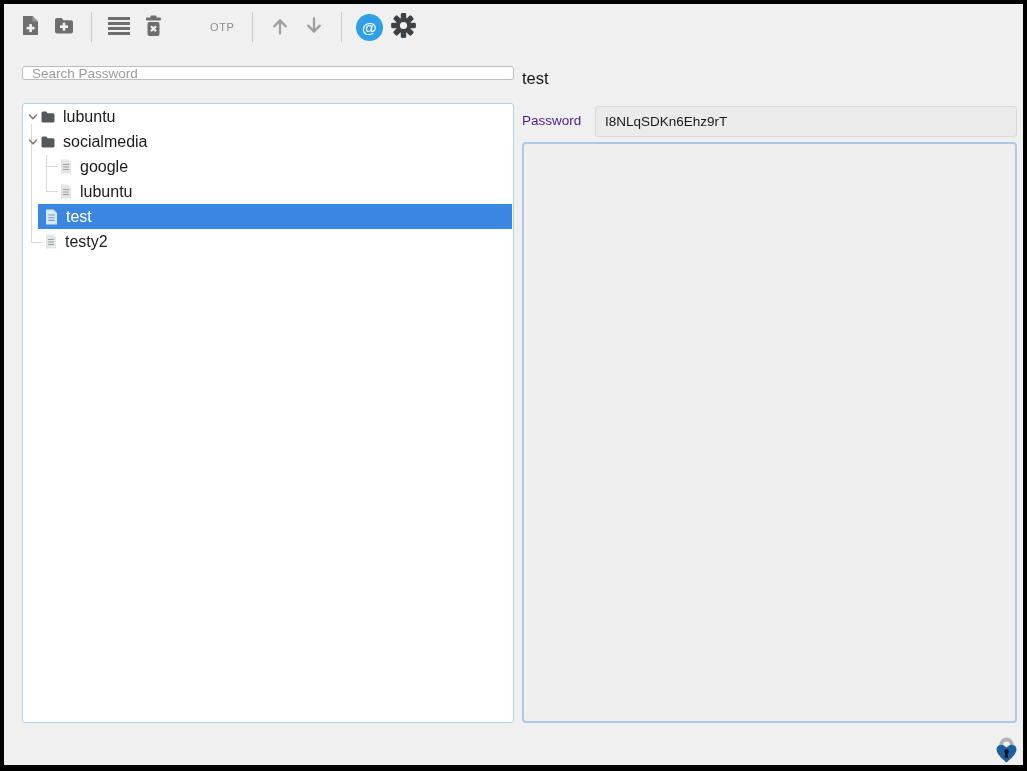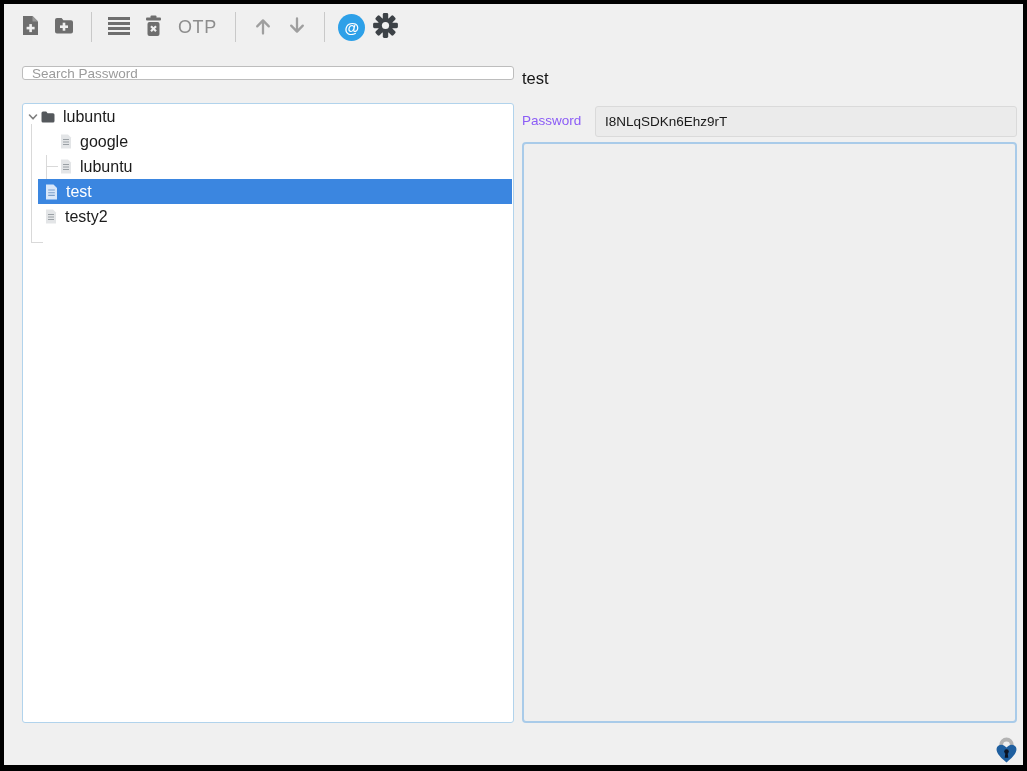--- a/index.html
+++ b/index.html
@@ -14,22 +14,23 @@
   
   .toolbar{
     position:absolute;left:0;top:0;right:0;height:46px;
     display:flex;align-items:center;padding-left:10px;gap:2px;
   }
   .tbtn{
     width:32px;height:32px;border:none;background:transparent;padding:0;
     display:flex;align-items:center;justify-content:center;cursor:pointer;
   }
   .tbtn.text{
-    width:auto;padding:0 7px;font-size:18px;color:#8d8d8d;letter-spacing:.6px;
+    width:auto;padding:0 7px;font-size:11px;color:#8d8d8d;letter-spacing:.6px;
     font-family:"Liberation Sans",sans-serif;
+    margin-left:32px;
   }
   .tsep{width:1px;height:30px;background:#c9c9c9;margin:0 9px;}
   .at-badge{
     width:27px;height:27px;border-radius:50%;background:#2da0e8;color:#fff;
     display:flex;align-items:center;justify-content:center;
     font-size:15px;font-weight:bold;line-height:1;
   }
   
   .search{
     position:absolute;left:18px;top:62px;width:492px;height:14px;
@@ -52,21 +53,21 @@
   .row .ico{display:flex;margin-right:8px;}
   .row.folder0{padding-left:2px;}
   .row.entry1{padding-left:37px;}
   .row.entry0{padding-left:22px;}
   .row.selected{
     margin-left:15px;width:calc(100% - 16px);padding-left:7px;box-sizing:border-box;
     background:#3b86e0;color:#fff;
   }
   
   .detail-title{position:absolute;left:518px;top:65px;font-size:16.5px;color:#161616;}
-  .pw-label{position:absolute;left:518px;top:109px;font-size:13.5px;color:#8b5cf6;}
+  .pw-label{position:absolute;left:518px;top:109px;font-size:13.5px;color:#4c1d95;}
   .pw-field{
     position:absolute;left:591px;top:102px;width:422px;height:31px;
     box-sizing:border-box;background:#ebebeb;border:1px solid #dadada;border-radius:3px;
     padding:12px 9px;font-size:13.5px;color:#1a1a1a;outline:none;
     font-family:"Liberation Sans",sans-serif;
   }
   .notes{
     position:absolute;left:518px;top:138px;width:495px;height:581px;
     box-sizing:border-box;border:2px solid #a9cbe9;border-radius:4px;
     background:#efefef;font-size:13.5px;color:#1a1a1a;padding:4px 6px;
@@ -178,20 +179,33 @@
         </svg>
       </span>
       <span class="ico">
         <svg width="14" height="12" viewBox="0 0 14 12">
           <path d="M0.5,2 a1.5,1.5 0 0 1 1.5,-1.5 h3.2 l1.4,1.8 h5.4 a1.5,1.5 0 0 1 1.5,1.5 v6.2 a1.5,1.5 0 0 1 -1.5,1.5 h-10 a1.5,1.5 0 0 1 -1.5,-1.5 z" fill="#54585c"></path>
         </svg>
       </span>
       <span>lubuntu</span>
     </div>
 
+    <div class="row folder0">
+      <span class="chev">
+        <svg width="12" height="12" viewBox="0 0 12 12">
+          <polyline points="2.5,4 6,7.8 9.5,4" fill="none" stroke="#7f7f7f" stroke-width="1.6" stroke-linecap="round" stroke-linejoin="round"></polyline>
+        </svg>
+      </span>
+      <span class="ico">
+        <svg width="14" height="12" viewBox="0 0 14 12">
+          <path d="M0.5,2 a1.5,1.5 0 0 1 1.5,-1.5 h3.2 l1.4,1.8 h5.4 a1.5,1.5 0 0 1 1.5,1.5 v6.2 a1.5,1.5 0 0 1 -1.5,1.5 h-10 a1.5,1.5 0 0 1 -1.5,-1.5 z" fill="#54585c"></path>
+        </svg>
+      </span>
+      <span>socialmedia</span>
+    </div>
 
     <div class="row entry1">
       <span class="ico">
         <svg width="12" height="15" viewBox="0 0 12 15">
           <path d="M1,0.5 h7 l3,3 v11 h-10 z" fill="#e3e5e7"></path>
           <g stroke="#9aa0a5" stroke-width="1">
             <line x1="3" y1="5.5" x2="9" y2="5.5"></line>
             <line x1="3" y1="8" x2="9" y2="8"></line>
             <line x1="3" y1="10.5" x2="9" y2="10.5"></line>
           </g>

